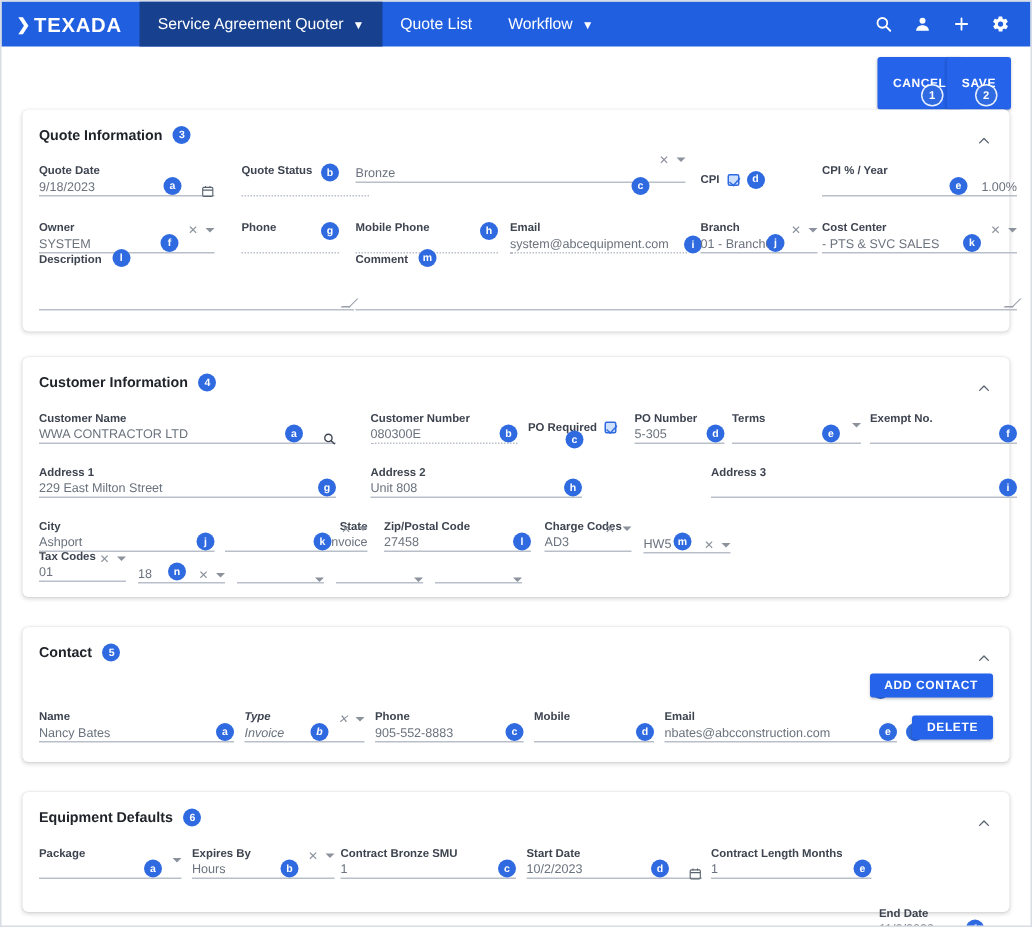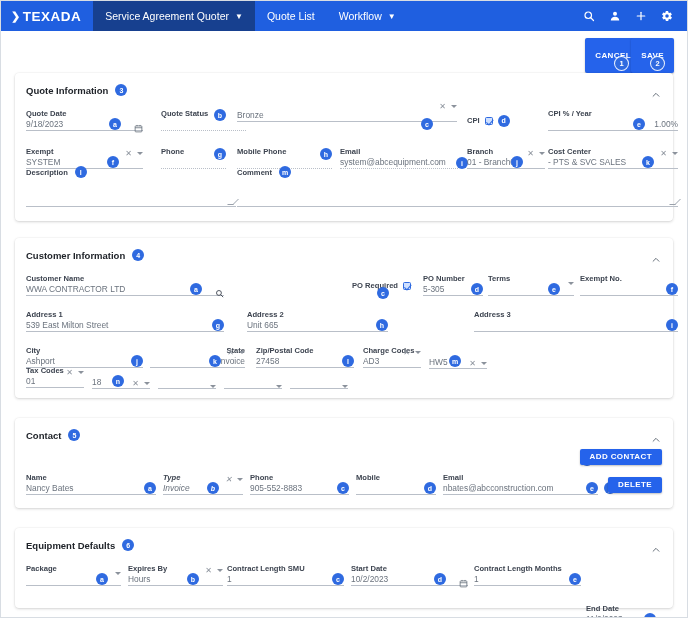--- a/index.html
+++ b/index.html
@@ -286,21 +286,21 @@
     </div>
 
     <div class="fld" style="left:533px; top:36px; width:130px;">
       <div class="lbl">CPI % / Year</div>
       <div class="val" style="text-align:right;">1.00%</div>
       <div class="uline"></div>
       <span class="badge badge-abs" style="right:33px; top:9px;">e</span>
     </div>
 
     <div class="fld" style="left:11px; top:74px; width:117px;">
-      <div class="lbl">Exempt</div>
+      <div class="lbl">Owner</div>
       <div class="val">SYSTEM</div>
       <div class="uline"></div>
       <span class="badge badge-abs" style="right:24px; top:9px;">f</span>
       <div class="ctrls">
         <span class="clear-x">✕</span>
         <span class="caret-dn"></span>
       </div>
     </div>
 
     <div class="fld" style="left:146px; top:74px; width:65px;">
@@ -384,20 +384,26 @@
       <div class="uline"></div>
       <span class="badge badge-abs" style="right:22px; top:9px;">a</span>
       <span style="position:absolute; right:0px; top:10px;">
         <svg width="9" height="9" viewBox="0 0 24 24" fill="none" stroke="#3d4450" stroke-width="2.4">
             <circle cx="10.5" cy="10.5" r="6.5"></circle>
             <line x1="15.5" y1="15.5" x2="21" y2="21" stroke-linecap="round"></line>
           </svg>
       </span>
     </div>
 
+    <div class="fld" style="left:232px; top:36px; width:98px;">
+      <div class="lbl">Customer Number</div>
+      <div class="val">080300E</div>
+      <div class="uline dotted"></div>
+      <span class="badge badge-abs" style="right:0px; top:9px;">b</span>
+    </div>
 
     <div class="fld" style="left:337px; top:36px; width:66px;">
       <div class="chk-wrap">
         <span class="lbl">PO Required</span>
         <span class="chk"></span>
       </div>
       <span class="badge badge-abs" style="left:25px; top:13px;">c</span>
     </div>
 
     <div class="fld" style="left:408px; top:36px; width:60px;">
@@ -419,28 +425,28 @@
       <div class="val"></div>
       <div class="uline"></div>
       <span class="badge badge-abs" style="right:14px; top:9px;">e</span>
       <div class="ctrls">
         <span class="caret-dn"></span>
       </div>
     </div>
 
     <div class="fld" style="left:11px; top:72px; width:198px;">
       <div class="lbl">Address 1</div>
-      <div class="val">539 East Milton Street</div>
+      <div class="val">229 East Milton Street</div>
       <div class="uline"></div>
       <span class="badge badge-abs" style="right:0px; top:9px;">g</span>
     </div>
 
     <div class="fld" style="left:232px; top:72px; width:141px;">
       <div class="lbl">Address 2</div>
-      <div class="val">Unit 665</div>
+      <div class="val">Unit 808</div>
       <div class="uline"></div>
       <span class="badge badge-abs" style="right:0px; top:9px;">h</span>
     </div>
 
     <div class="fld" style="left:459px; top:72px; width:204px;">
       <div class="lbl">Address 3</div>
       <div class="val"></div>
       <div class="uline"></div>
       <span class="badge badge-abs" style="right:0px; top:9px;">i</span>
     </div>
@@ -618,21 +624,21 @@
       <div class="val">Hours</div>
       <div class="uline"></div>
       <span class="badge badge-abs" style="right:24px; top:9px;">b</span>
       <div class="ctrls">
         <span class="clear-x">✕</span>
         <span class="caret-dn"></span>
       </div>
     </div>
 
     <div class="fld" style="left:212px; top:36px; width:117px;">
-      <div class="lbl">Contract Length SMU</div>
+      <div class="lbl">Contract Bronze SMU</div>
       <div class="val">1</div>
       <div class="uline"></div>
       <span class="badge badge-abs" style="right:0px; top:9px;">c</span>
     </div>
 
     <div class="fld" style="left:336px; top:36px; width:117px;">
       <div class="lbl">Start Date</div>
       <div class="val">10/2/2023</div>
       <div class="uline"></div>
       <span class="badge badge-abs" style="right:22px; top:9px;">d</span>

